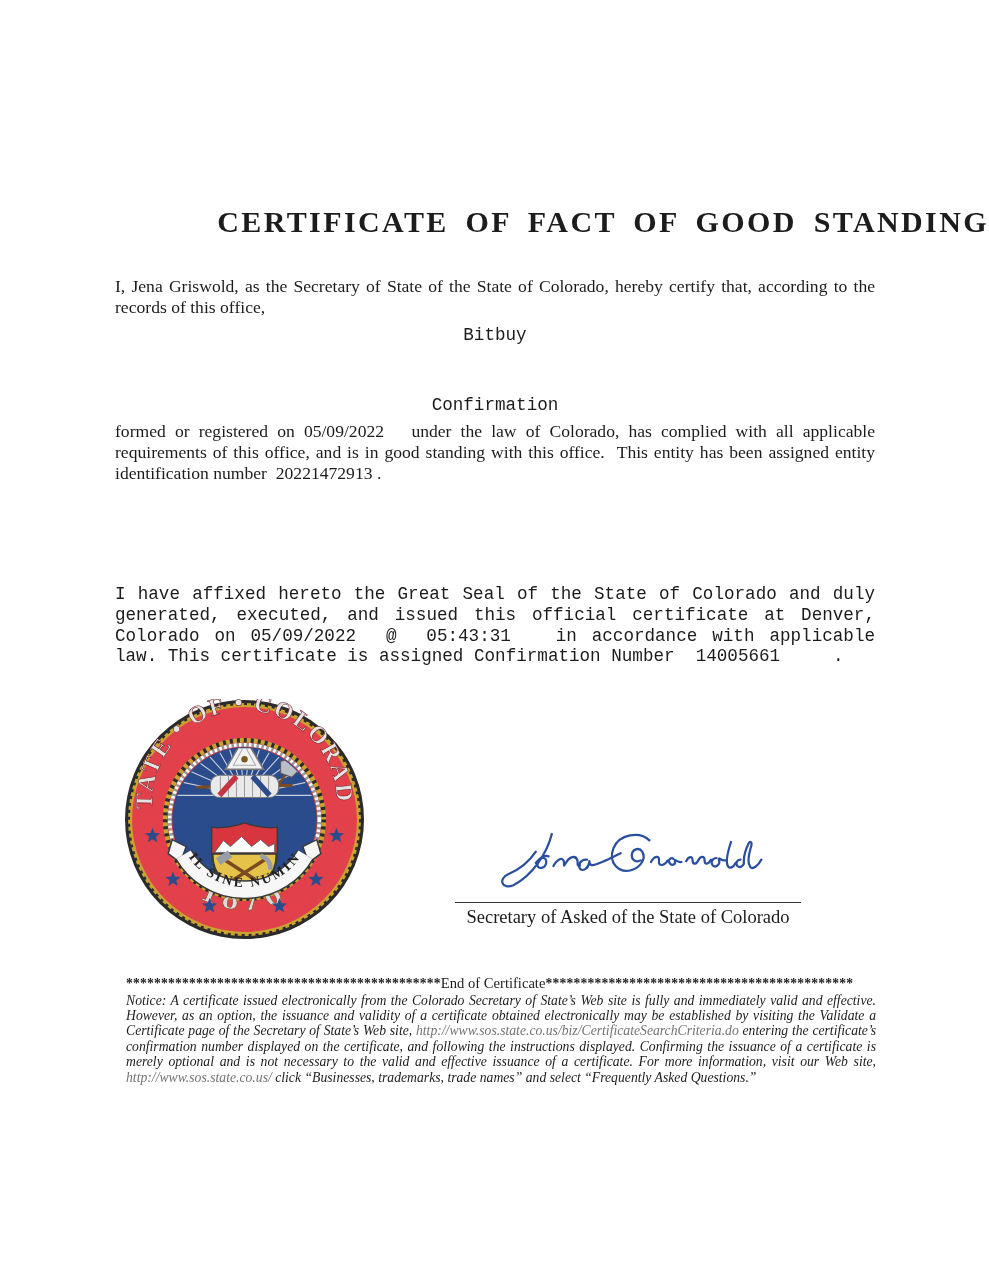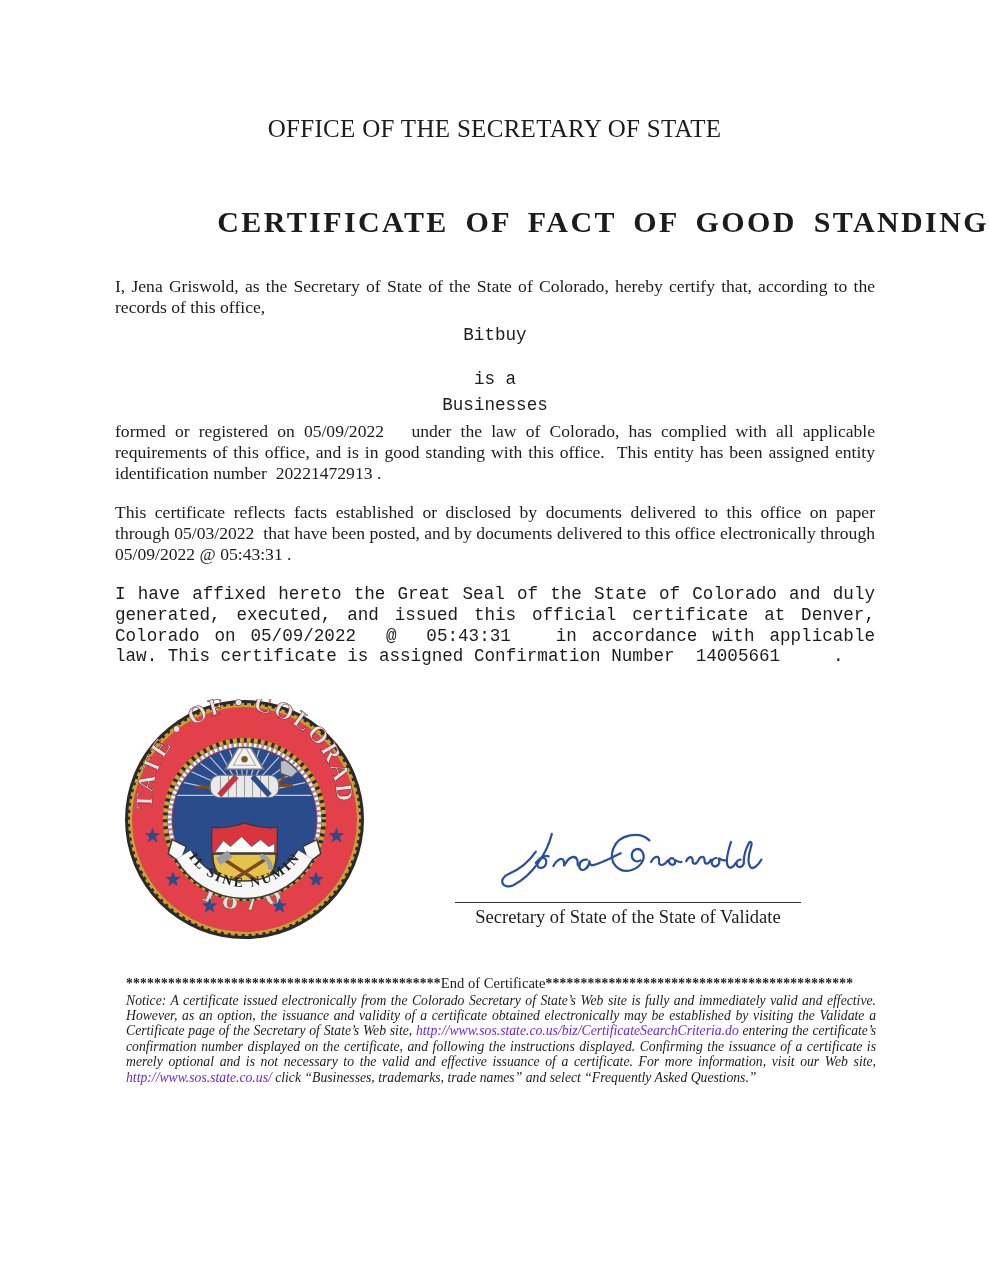--- a/index.html
+++ b/index.html
@@ -47,42 +47,39 @@
     font-size:13.6px; line-height:15.5px; white-space:nowrap; overflow:hidden;
     font-weight:bold; letter-spacing:0.2px;
   }
   .stars-line .plainlabel { font-weight:normal; font-size:14.6px; letter-spacing:0; }
   .notice {
     margin-top:1px;
     font-size:13.7px; line-height:15.4px;
     font-style:italic; text-align:justify;
   }
   .u   { }
-  .lnk { color:#6d28d9; cursor:pointer; }
+  .lnk { color:#737373; cursor:pointer; }
   .seal-ring-text { font-family:"Liberation Serif", serif; font-weight:bold; }
 </style>
 </head>
 <body>
 
 <div class="page">
 
   <div class="office-header">
-    <div>OFFICE OF THE SECRETARY OF STATE</div>
   </div>
 
   <div class="cert-title">CERTIFICATE OF FACT OF GOOD STANDING</div>
 
   <div class="para p-intro">I, Jena Griswold, as the Secretary of State of the State of Colorado, hereby certify that, according to the records of this office,</div>
 
   <div class="center-line l-entity">Bitbuy</div>
-  <div class="center-line l-isa">is a</div>
-  <div class="center-line l-type">Businesses</div>
+  <div class="center-line l-type">Confirmation</div>
 
   <div class="para p-formed">formed or registered on 05/09/2022 &nbsp;&nbsp;under the law of Colorado, has complied with all applicable requirements of this office, and is in good standing with this office. &nbsp;This entity has been assigned entity identification number &nbsp;20221472913&nbsp;.</div>
-  <div class="para p-reflect">This certificate reflects facts established or disclosed by documents delivered to this office on paper through 05/03/2022 &nbsp;that have been posted, and by documents delivered to this office electronically through 05/09/2022 @ 05:43:31&nbsp;.</div>
   <div class="para p-affixed">I have affixed hereto the Great Seal of the State of Colorado and duly generated, executed, and issued this official certificate at Denver, Colorado on 05/09/2022 &nbsp;@&nbsp; 05:43:31 &nbsp;&nbsp;in accordance with applicable law. This certificate is assigned Confirmation Number &nbsp;14005661 &nbsp;&nbsp;&nbsp;&nbsp;.</div>
 
   <svg class="seal-wrap" viewBox="0 0 240 240" role="img" aria-label="Great Seal of the State of Colorado">
     <defs>
       <path id="arcTop" d="M 28.4 112 A 92 92 0 1 1 211.6 112"></path>
       <path id="arcBottom" d="M 54.2 181.4 A 90 90 0 0 0 185.8 181.4"></path>
       <path id="arcBannerText" d="M 63.8 156.5 A 67 67 0 0 0 176.2 156.5"></path>
       <clipPath id="blueClip">
           <circle cx="120" cy="120" r="71"></circle>
         </clipPath>
@@ -191,20 +188,20 @@
       <path d="M208,18 C196,6 170,10 163,28 C156,46 170,60 186,55 C198,51 204,40 199,32 C195,26 186,29 186,37 C186,43 192,46 197,43"></path>
       <path d="M210,45 C214,37 221,36 220,44 C219,50 226,51 231,43"></path>
       <path d="M238,41 C235,39 231,42 233,46 C235,50 241,49 240,44 C239,40 243,46 248,45"></path>
       <path d="M254,44 C257,38 262,37 262,43 C262,48 266,49 269,43 C272,37 277,37 277,43 C277,48 281,49 285,42"></path>
       <path d="M292,40 C287,40 284,45 287,49 C291,53 297,48 295,42 C294,38 298,44 303,43"></path>
       <path d="M310,20 C306,32 303,44 306,50 C308,54 313,52 316,46"></path>
       <path d="M322,42 C318,42 315,46 318,50 C321,53 327,50 326,44 C326,40 328,30 332,22 C334,18 337,20 335,26 C332,36 330,46 334,51 C337,55 344,50 348,42"></path>
     </g>
   </svg>
   <div class="sig-line"></div>
-  <div class="sig-title">Secretary of State of the State of Validate</div>
+  <div class="sig-title">Secretary of Asked of the State of Colorado</div>
 
   <div class="footer">
     <div class="stars-line"><span>*********************************************</span><span class="plainlabel">End of Certificate</span><span>********************************************</span></div>
     <div class="notice"><span class="u">Notice: A certificate issued electronically from the Colorado Secretary of State’s Web site is fully and immediately valid and effective.</span><span> However, as an option, the issuance and validity of a certificate obtained electronically may be established by visiting the Validate a Certificate page of the Secretary of State’s Web site, </span><span class="lnk">http://www.sos.state.co.us/biz/CertificateSearchCriteria.do</span><span> entering the certificate’s confirmation number displayed on the certificate, and following the instructions displayed. </span><span class="u">Confirming the issuance of a certificate is merely optional and is not necessary to the valid and effective issuance of a certificate.</span><span> For more information, visit our Web site, </span><span class="lnk">http://www.sos.state.co.us/</span><span> click “Businesses, trademarks, trade names” and select “Frequently Asked Questions.”</span></div>
   </div>
 
 </div>
 
 </body></html>

